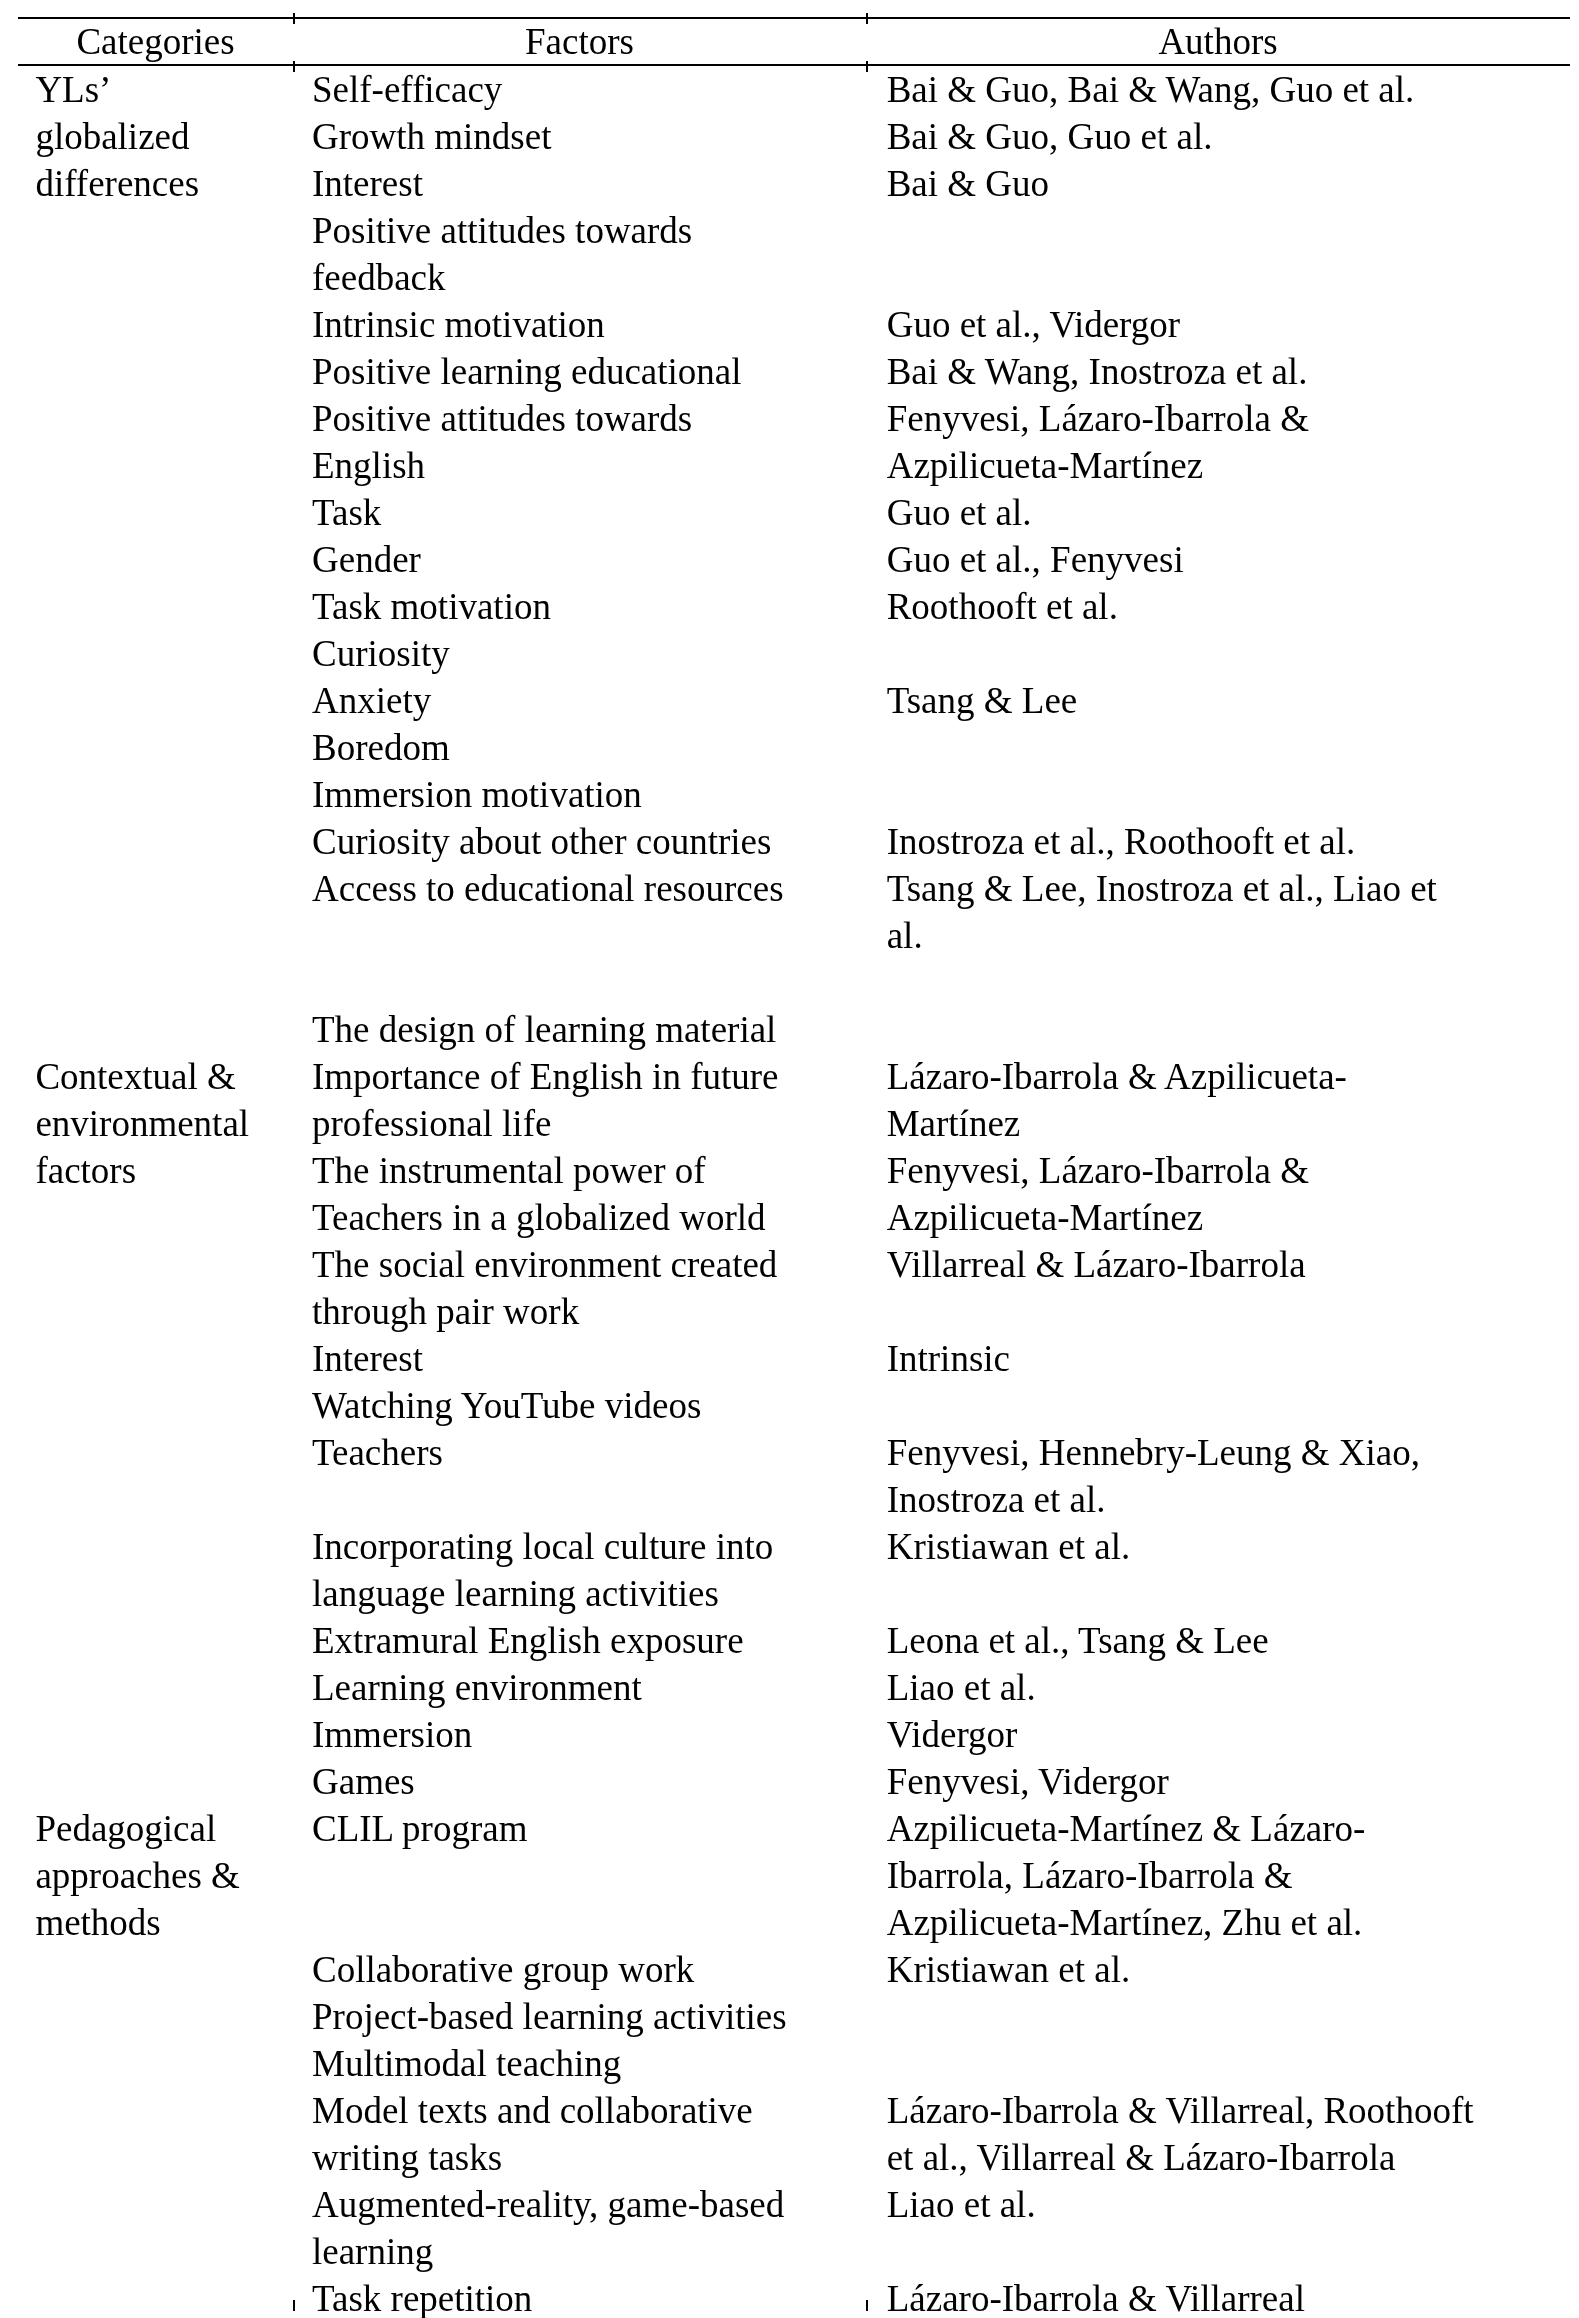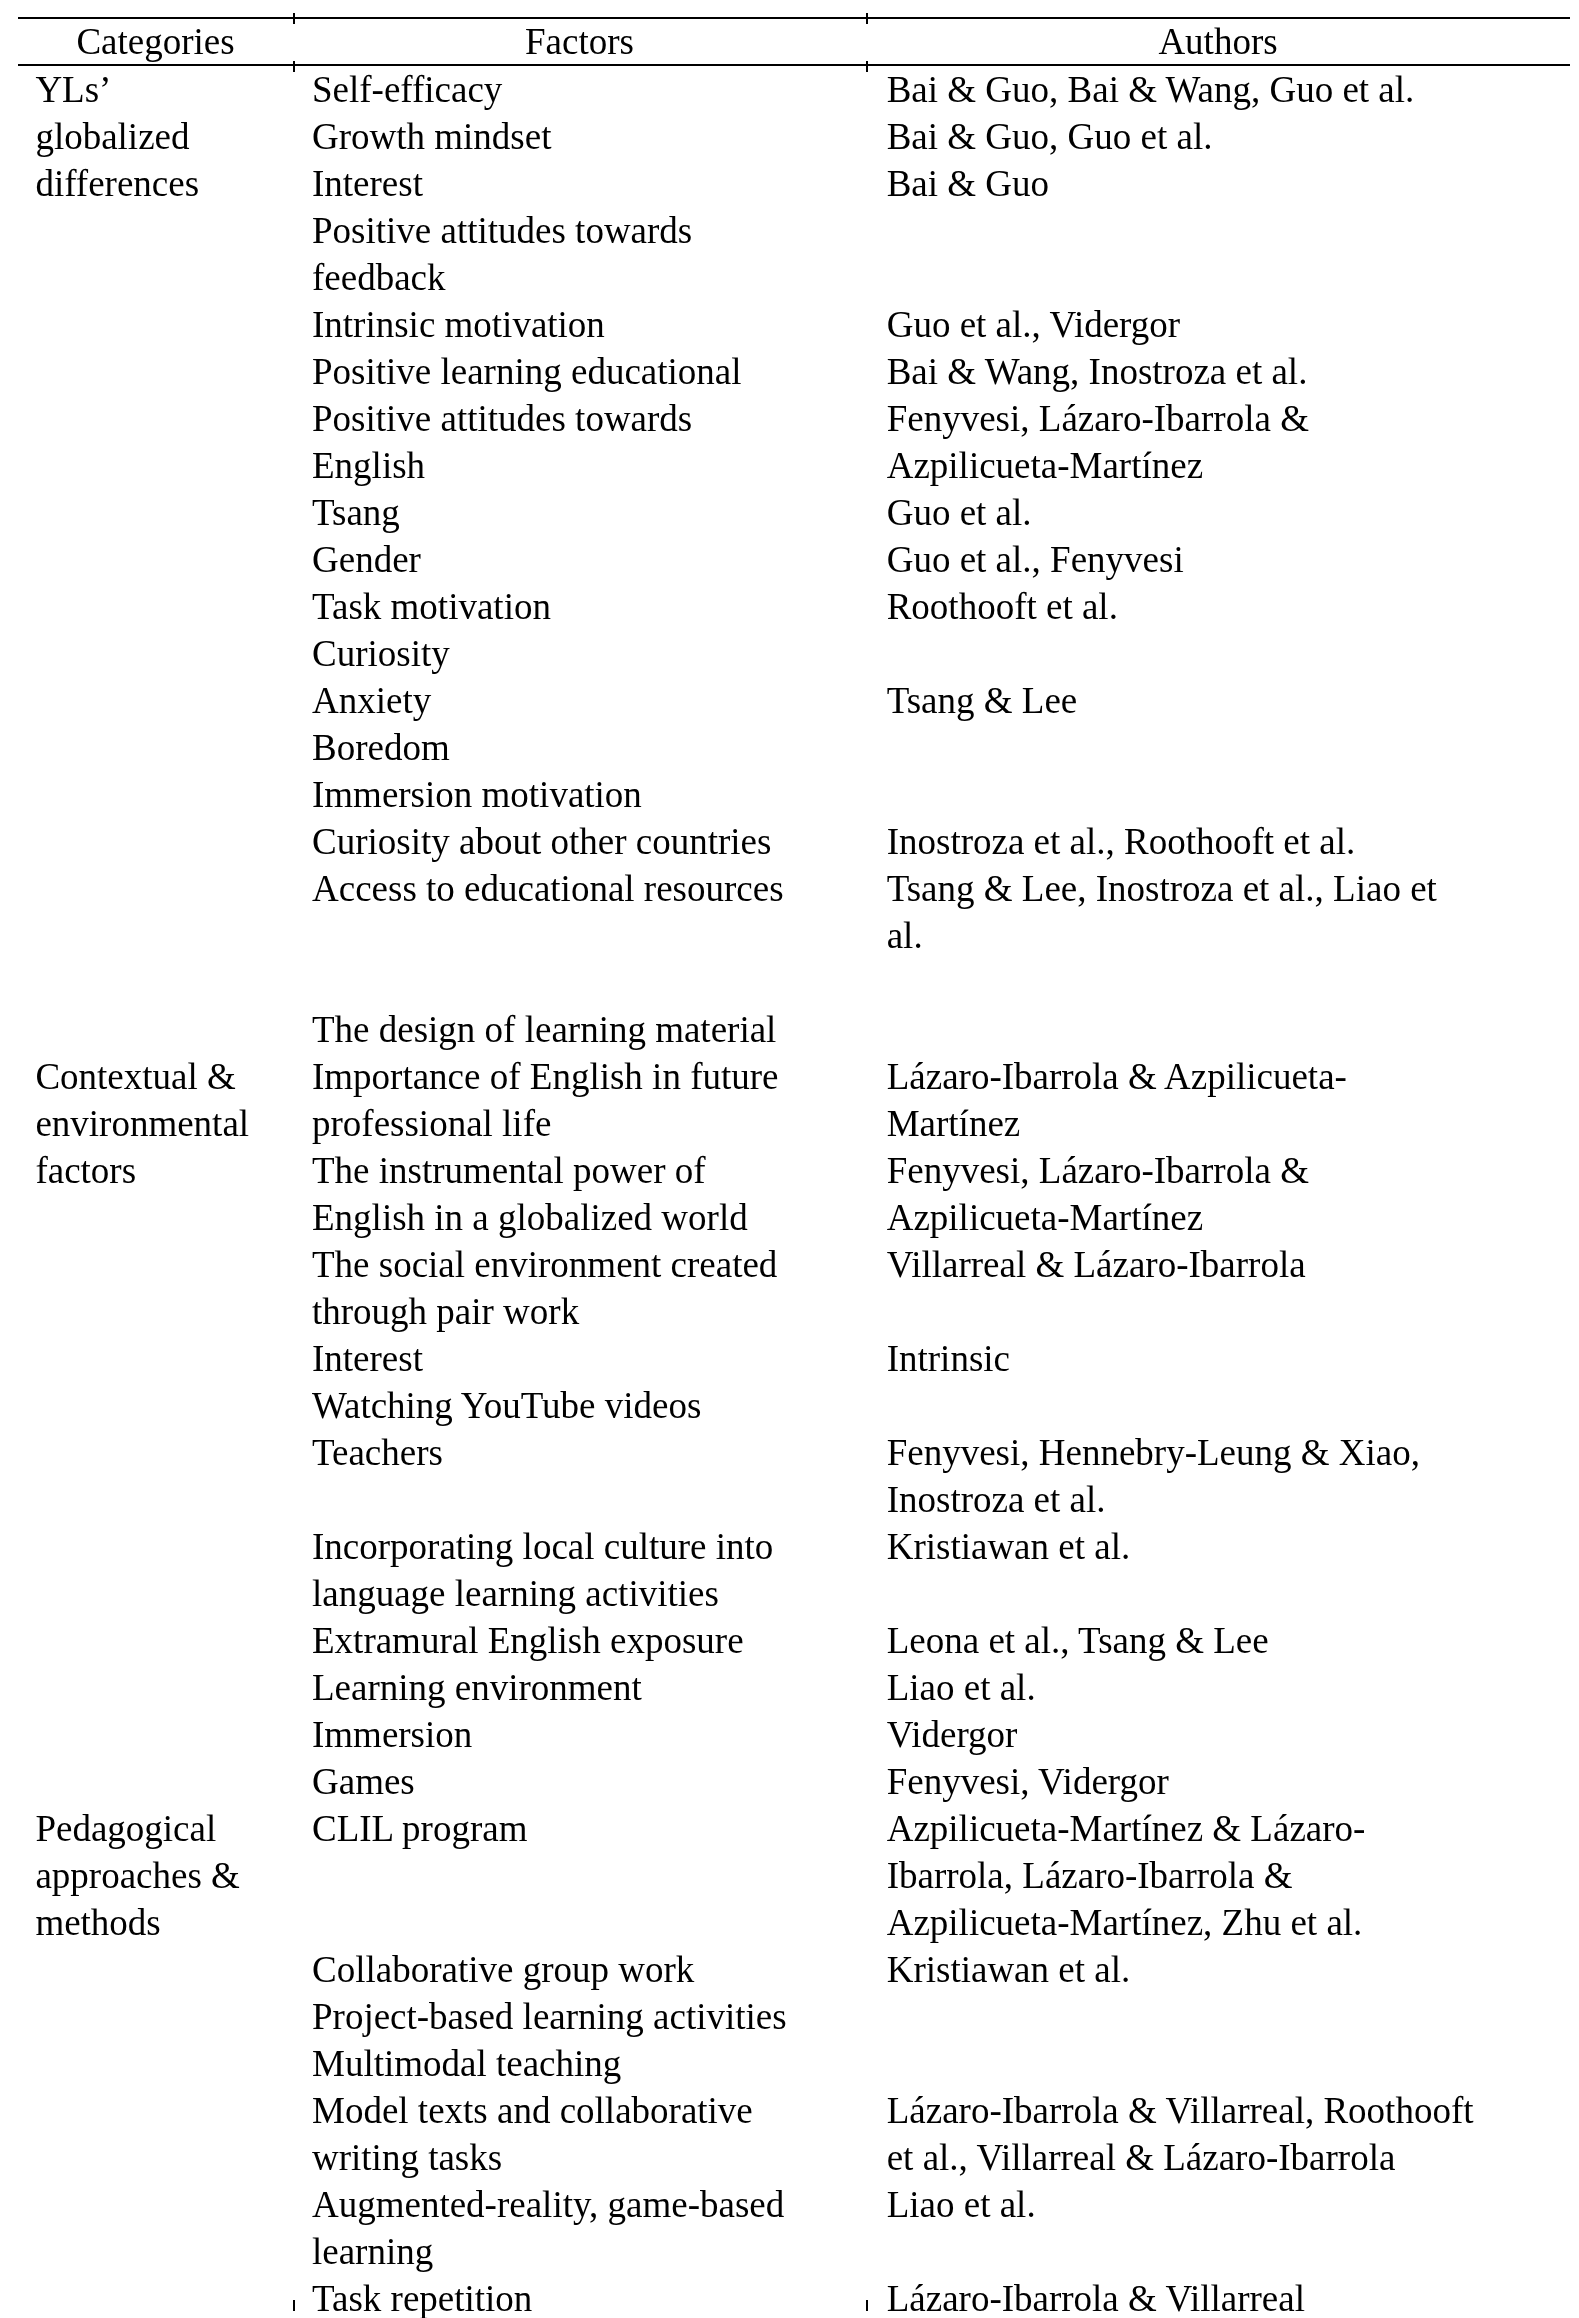--- a/index.html
+++ b/index.html
@@ -100,21 +100,21 @@
           <td class="factor-cell">Positive learning educational</td>
           <td class="authors-cell">Bai &amp; Wang, Inostroza et al.</td>
         </tr>
         <tr>
           <td class="factor-cell">Positive attitudes towards
 English</td>
           <td class="authors-cell">Fenyvesi, Lázaro-Ibarrola &amp;
 Azpilicueta-Martínez</td>
         </tr>
         <tr>
-          <td class="factor-cell">Tsang</td>
+          <td class="factor-cell">Task</td>
           <td class="authors-cell">Guo et al.</td>
         </tr>
         <tr>
           <td class="factor-cell">Gender</td>
           <td class="authors-cell">Guo et al., Fenyvesi</td>
         </tr>
         <tr>
           <td class="factor-cell">Task motivation</td>
           <td class="authors-cell">Roothooft et al.</td>
         </tr>
@@ -155,21 +155,21 @@
           <td class="category-cell" rowspan="11">Contextual &amp;
 environmental
 factors</td>
           <td class="factor-cell">Importance of English in future
 professional life</td>
           <td class="authors-cell">Lázaro-Ibarrola &amp; Azpilicueta-
 Martínez</td>
         </tr>
         <tr>
           <td class="factor-cell">The instrumental power of
-English in a globalized world</td>
+Teachers in a globalized world</td>
           <td class="authors-cell">Fenyvesi, Lázaro-Ibarrola &amp;
 Azpilicueta-Martínez</td>
         </tr>
         <tr>
           <td class="factor-cell">The social environment created
 through pair work</td>
           <td class="authors-cell">Villarreal &amp; Lázaro-Ibarrola</td>
         </tr>
         <tr>
           <td class="factor-cell">Interest</td>

